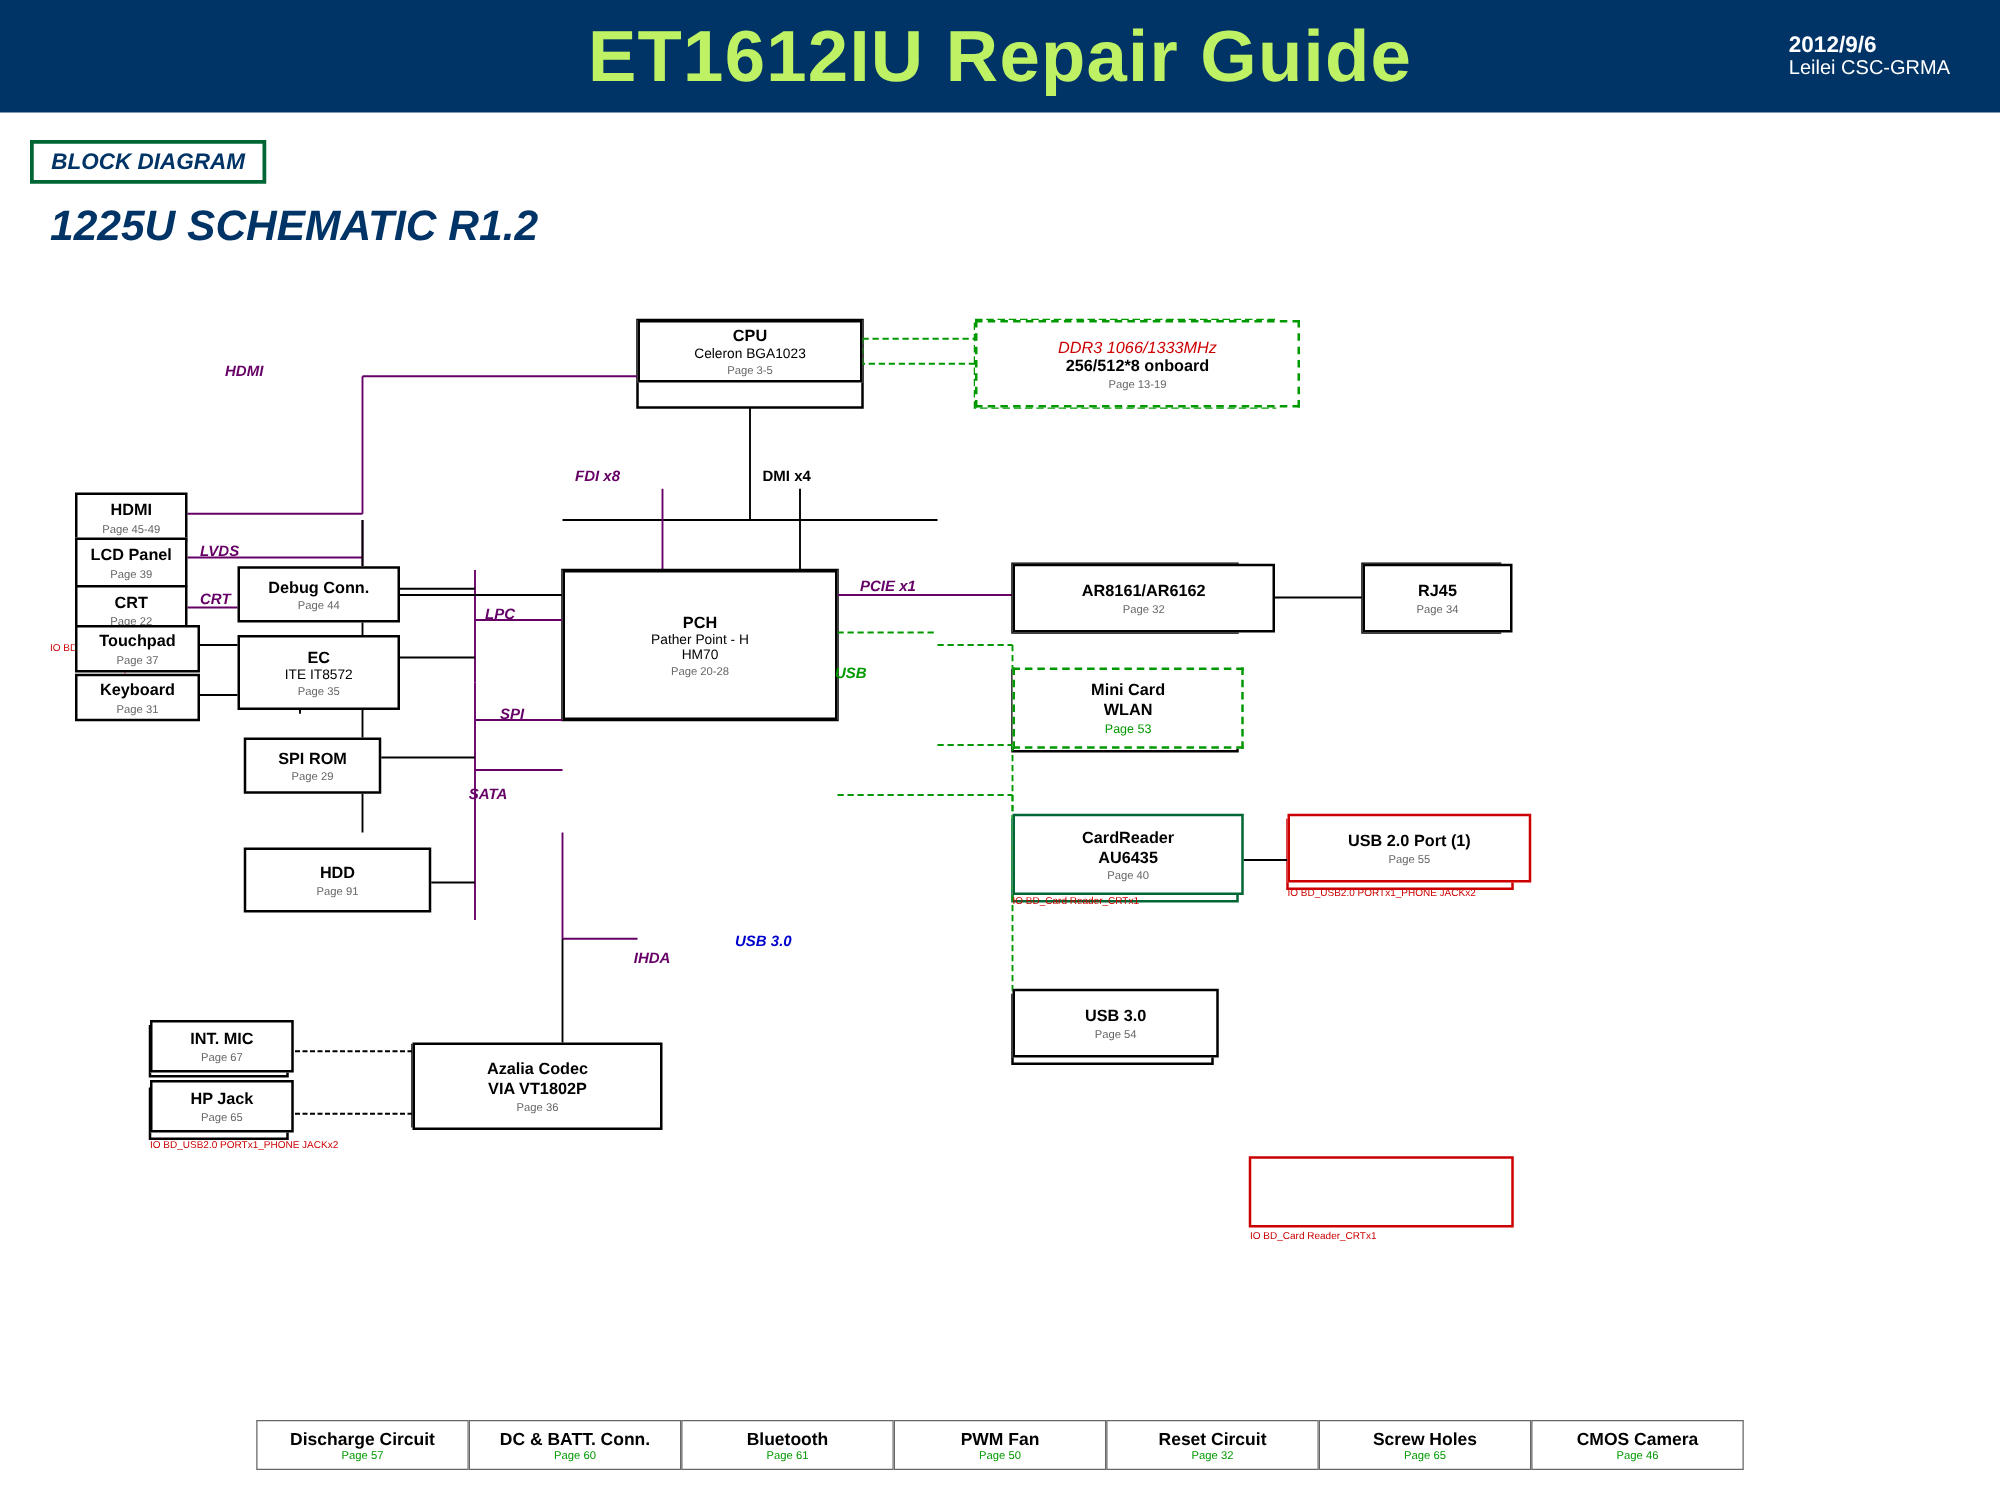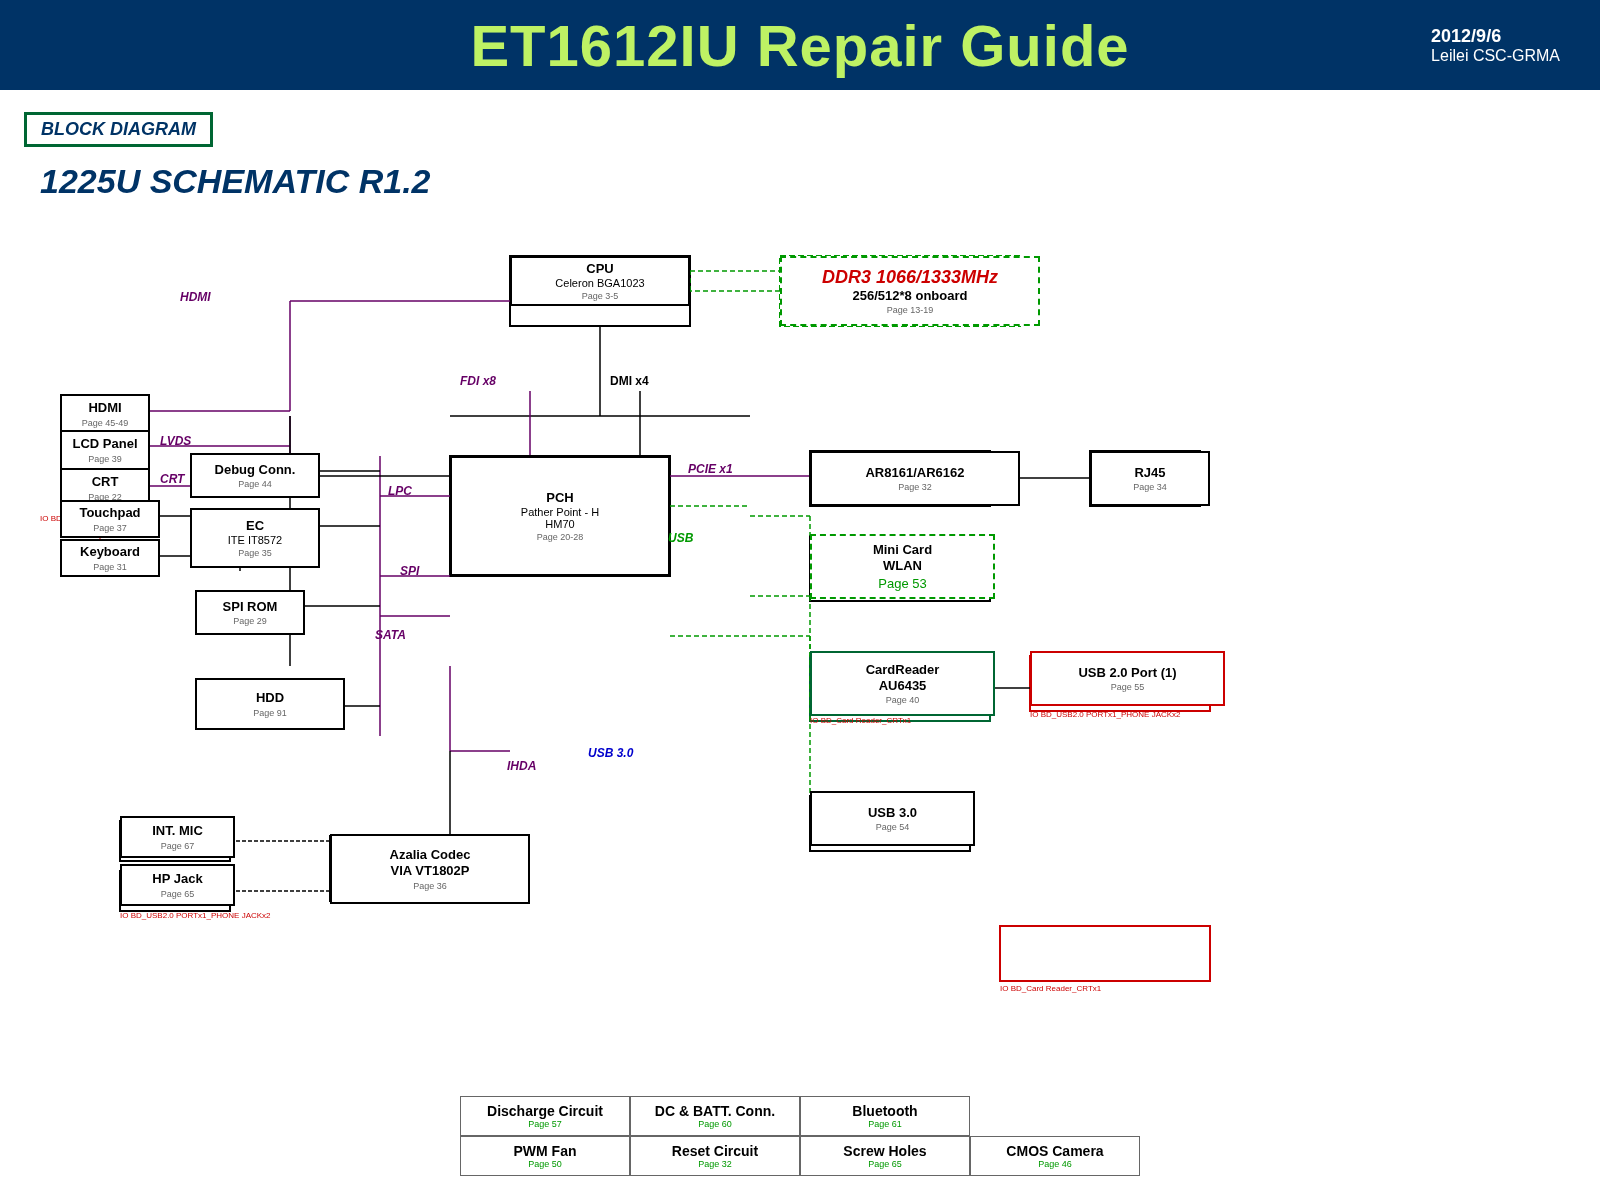--- a/index.html
+++ b/index.html
@@ -83,21 +83,21 @@
     .box-sub {
       font-size: 11px;
       color: #000;
     }
     .page-ref {
       font-size: 9px;
       color: #666;
       margin-top: 2px;
     }
     .page-ref-green {
-      font-size: 13px;
+      font-size: 10px;
       color: #009900;
       margin-top: 2px;
     }
     
     .box-red { border-color: #cc0000; }
     
     .box-green { border-color: #006633; }
 
     
     .arrow-label {
@@ -135,21 +135,20 @@
       color: #cc0000;
     }
 
     
     #bottom-table {
       position: absolute;
       bottom: 20px;
       left: 50%;
       transform: translateX(-50%);
       display: flex;
-      flex-direction: column;
       gap: 0;
     }
     .table-row {
       display: flex;
       gap: 0;
     }
     .table-cell {
       border: 1.5px solid #666;
       padding: 6px 16px;
       font-size: 14px;
@@ -293,21 +292,21 @@
     <line x1="80" y1="340" x2="100" y2="340" stroke="#cc0000" stroke-width="1" stroke-dasharray="4,3"></line>
   </svg>
 
   <div class="box" style="left:490px; top:40px; width:180px; height:50px;">
     <span class="box-label">CPU</span>
     <span class="box-sub">Celeron BGA1023</span>
     <span class="page-ref">Page 3-5</span>
   </div>
 
   <div class="box box-green" style="left:760px; top:40px; width:260px; height:70px; border-style: dashed; border-color:#009900;">
-    <span class="arrow-label-green" style="position:relative; font-size:18px; font-weight:bold; color:#cc0000;">DDR3 1066/1333MHz</span>
+    <span class="arrow-label-green" style="position:relative; font-size:13px; font-weight:normal; color:#cc0000;">DDR3 1066/1333MHz</span>
     <span class="box-label">256/512*8 onboard</span>
     <span class="page-ref">Page 13-19</span>
   </div>
 
   <div class="arrow-label" style="left:440px; top:158px;">FDI x8</div>
 
   <div class="arrow-label-black" style="left:590px; top:158px; font-size:12px; font-weight:bold;">DMI x4</div>
 
   <div class="box" style="left:430px; top:240px; width:220px; height:120px;">
     <span class="box-label">PCH</span>

